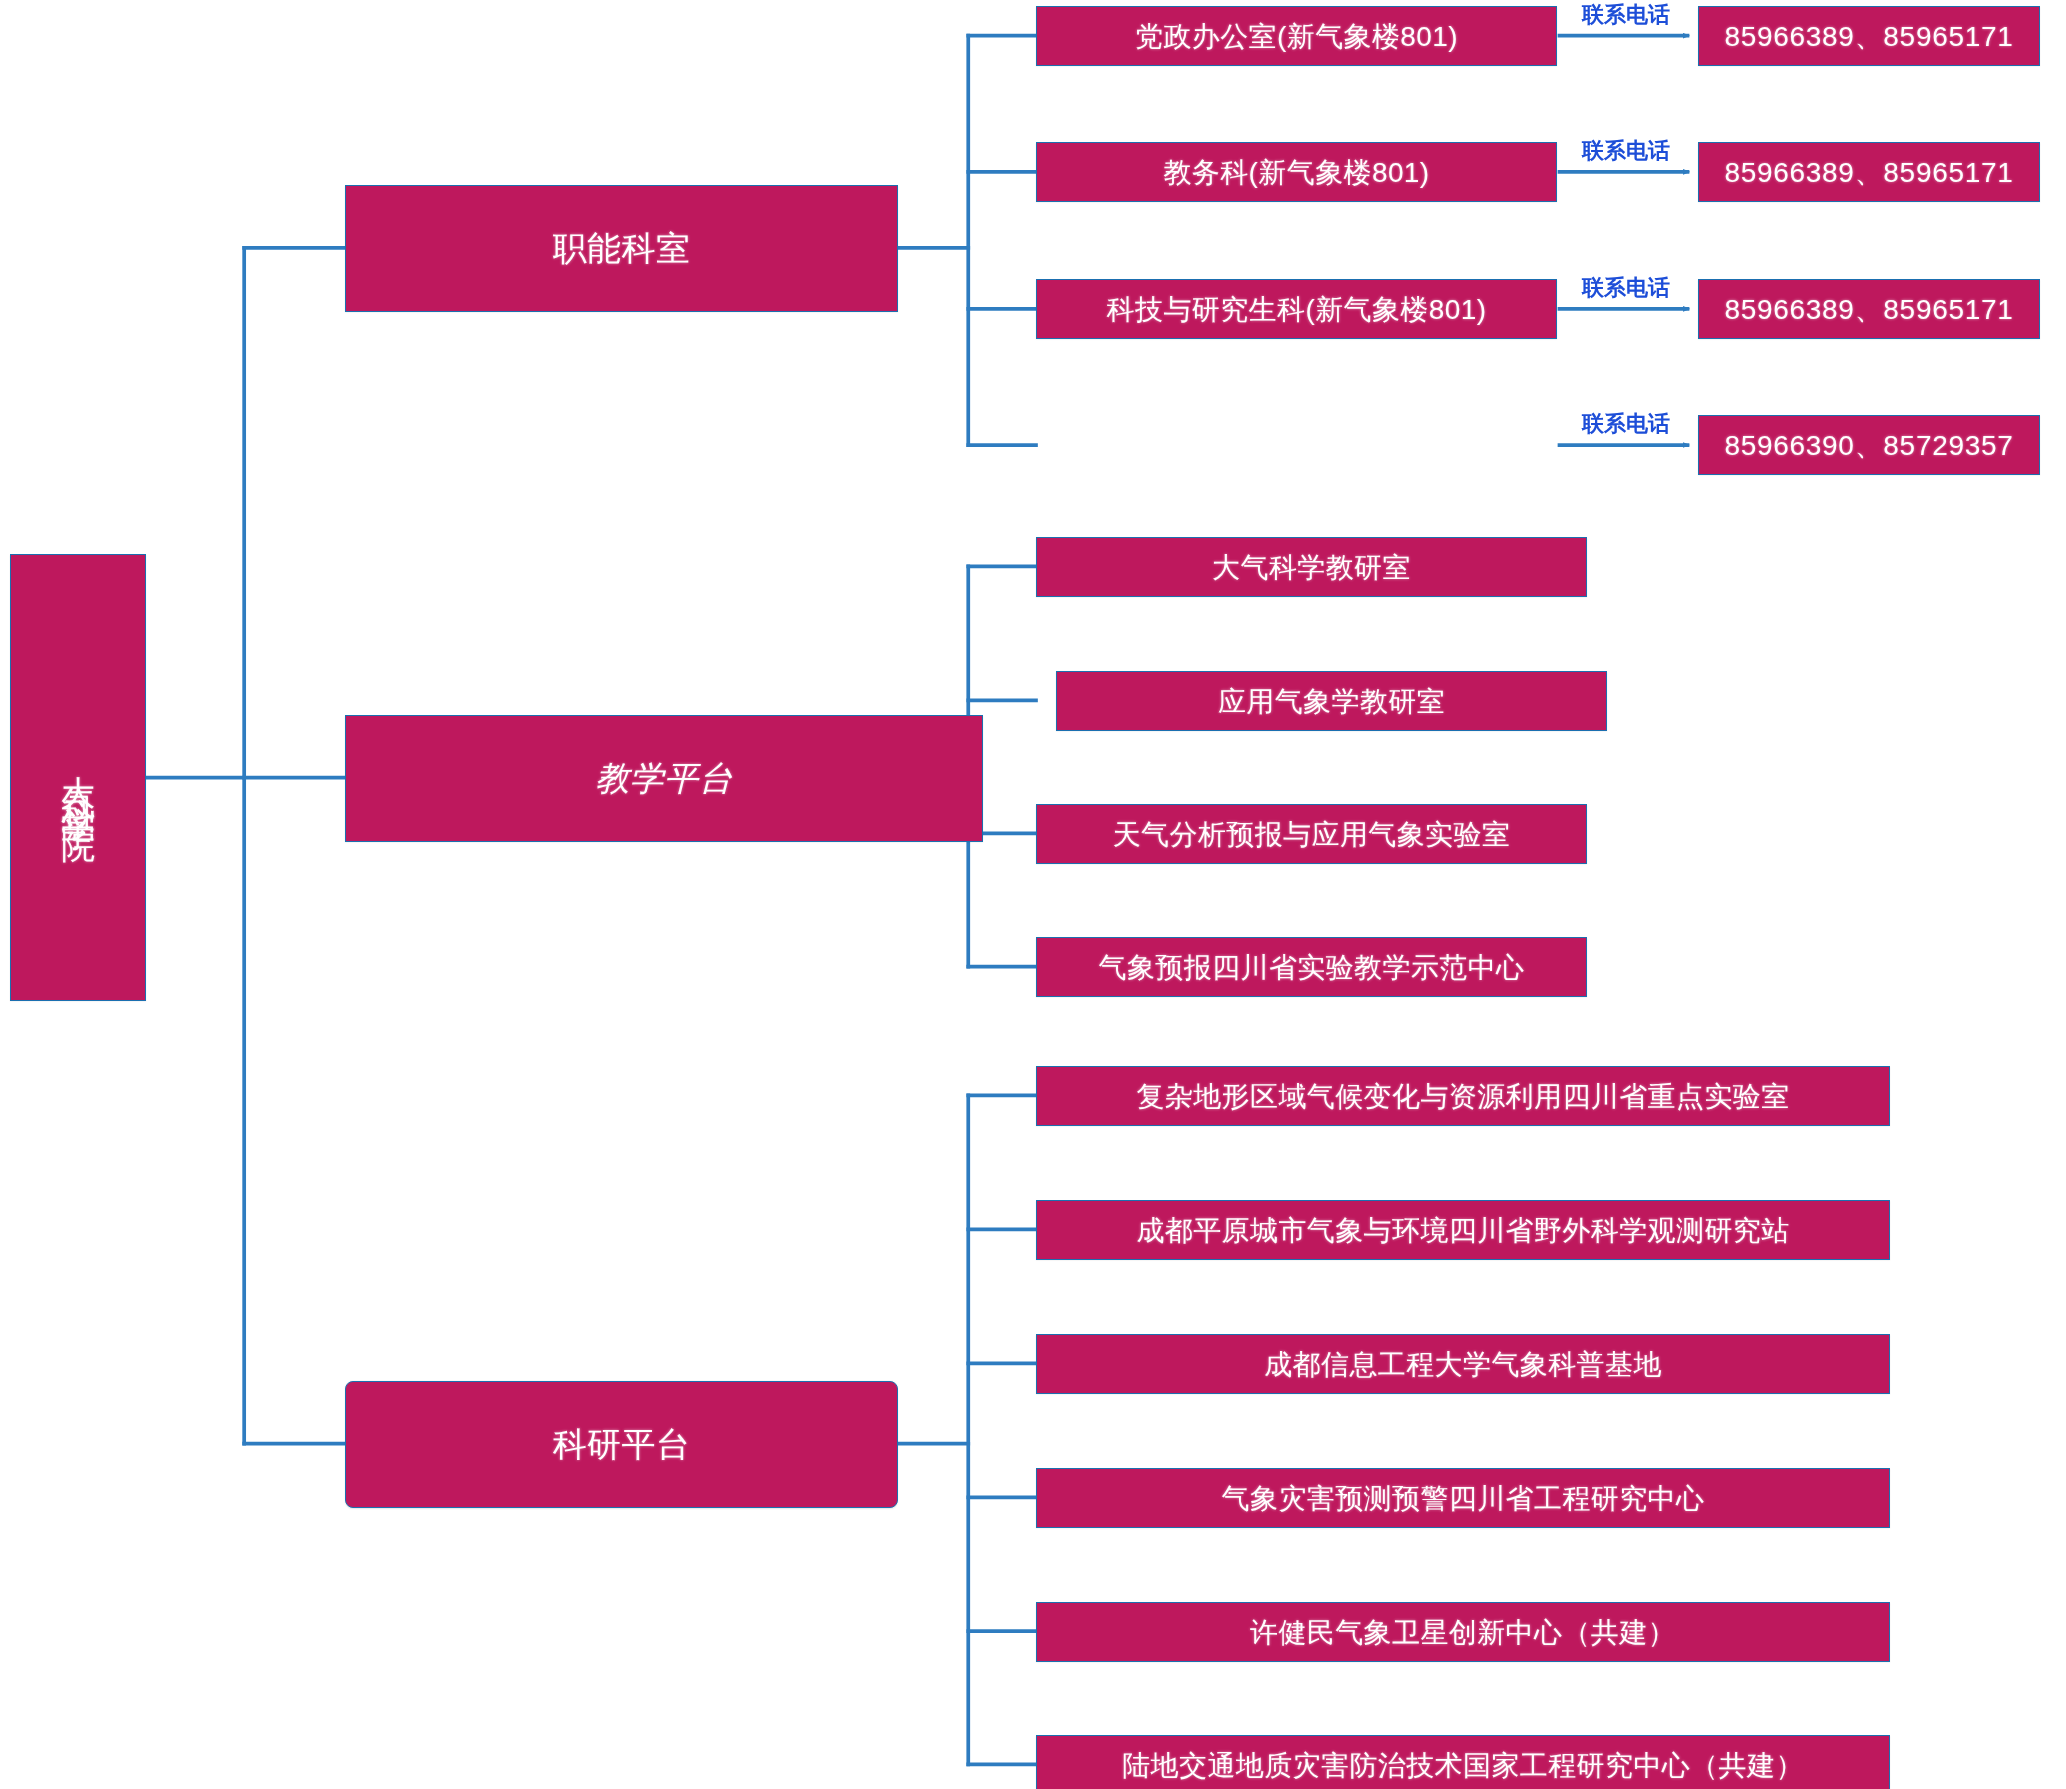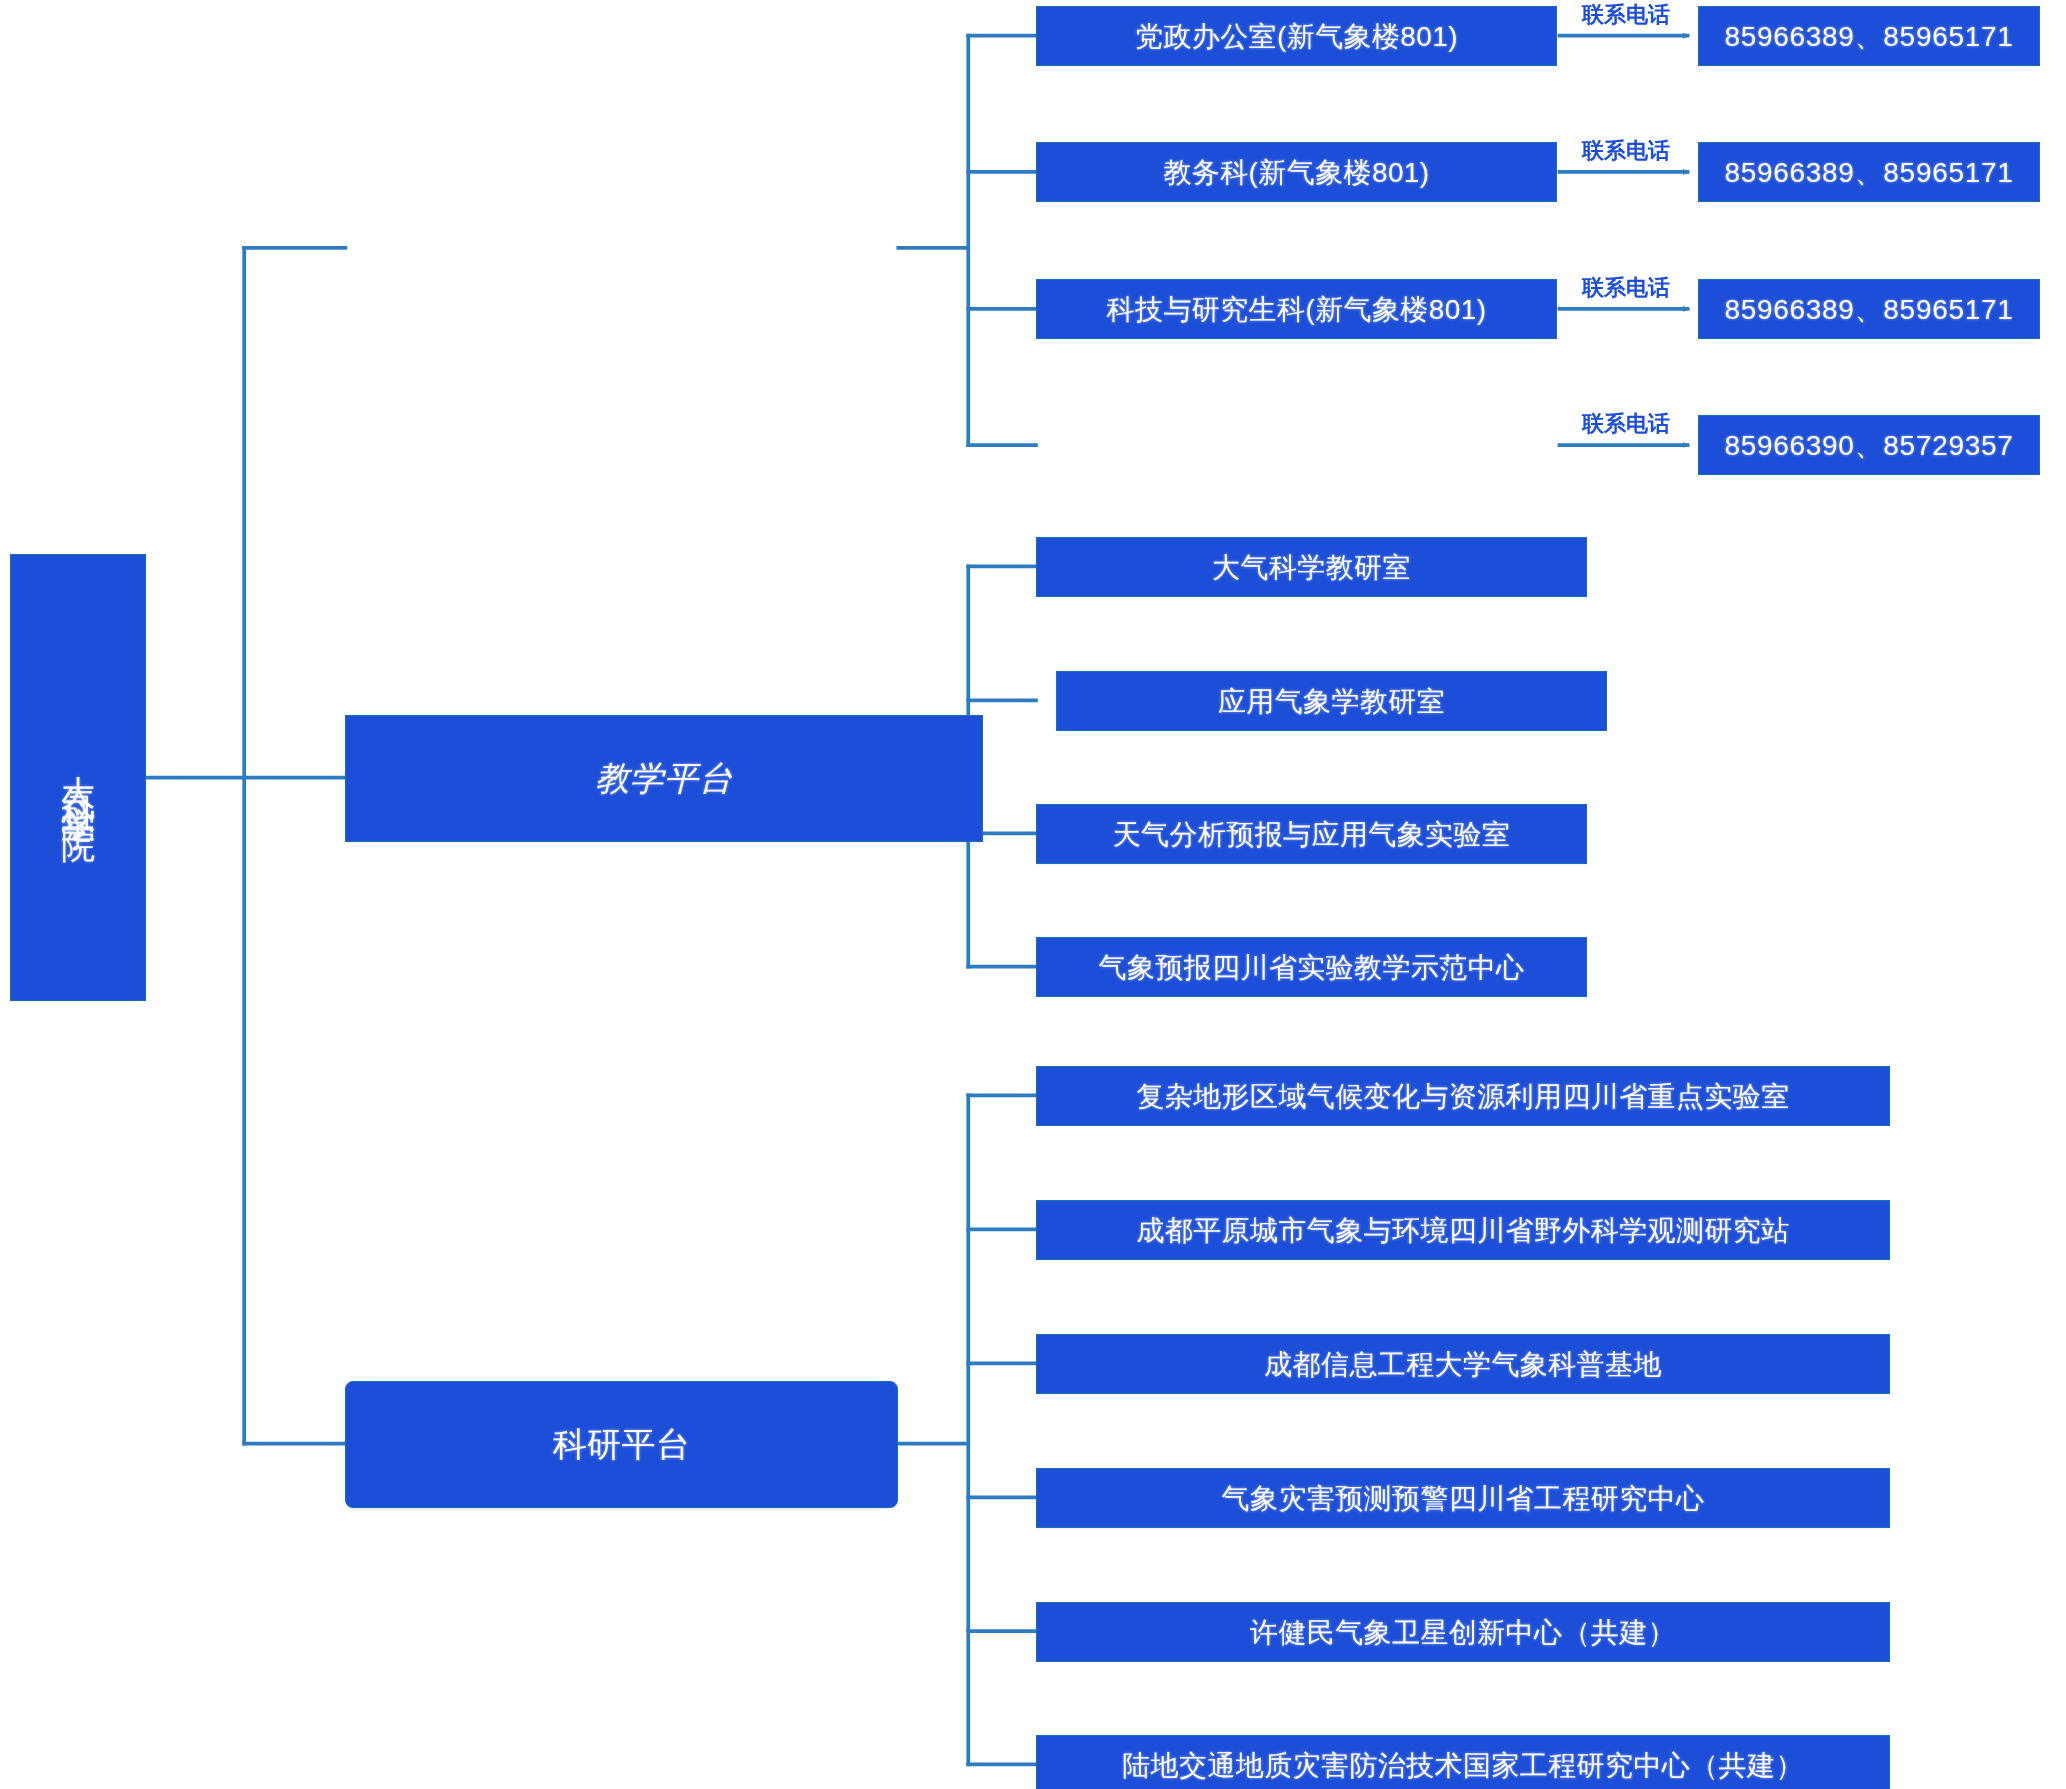--- a/index.html
+++ b/index.html
@@ -21,21 +21,21 @@
     position: absolute;
     left: 0;
     top: 0;
     width: 2066px;
     height: 1789px;
     pointer-events: none;
   }
   .node {
     position: absolute;
     box-sizing: border-box;
-    background: #1d4ed8;
+    background: #be185d;
     border: 0.7px solid #1B6FB0;
     color: #ffffff;
     display: flex;
     align-items: center;
     justify-content: center;
     text-align: center;
     line-height: 1.25;
     font-weight: 400;
     letter-spacing: 0.4px;
     text-shadow: 0 0 3px rgba(255,255,255,0.55);
@@ -114,20 +114,23 @@
       <path d="M2093,231 L2270,231" marker-end="url(#arrowhead)"></path>
       <path d="M2093,415 L2270,415" marker-end="url(#arrowhead)"></path>
       <path d="M2093,598 L2270,598" marker-end="url(#arrowhead)"></path>
     </g>
   </svg>
 
   <div class="node root" style="left:10.4px; top:554px; width:136px; height:447px;">
     <span>大气科学学院</span>
   </div>
 
+  <div class="node level1" style="left:345px; top:185px; width:553px; height:127px;">
+    <span>职能科室</span>
+  </div>
 
   <div class="node level1" style="left:345px; top:715px; width:638px; height:127px;font-style:italic;">
     <span>教学平台</span>
   </div>
 
   <div class="node level1" style="left:345px; top:1381px; width:553px; height:127px;border-radius:8px;">
     <span>科研平台</span>
   </div>
 
   <div class="node leaf" style="left:1036px; top:6px; width:521px; height:60px;">

